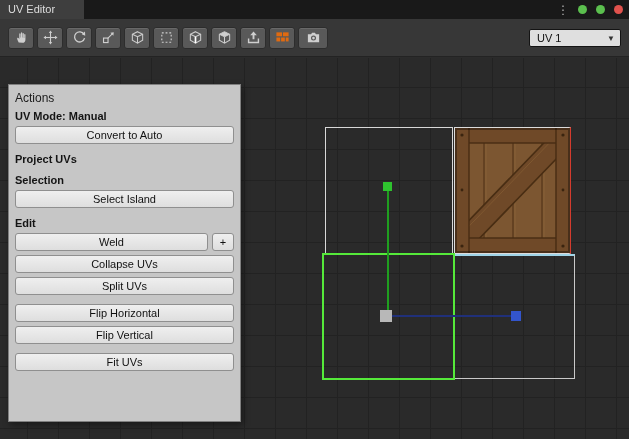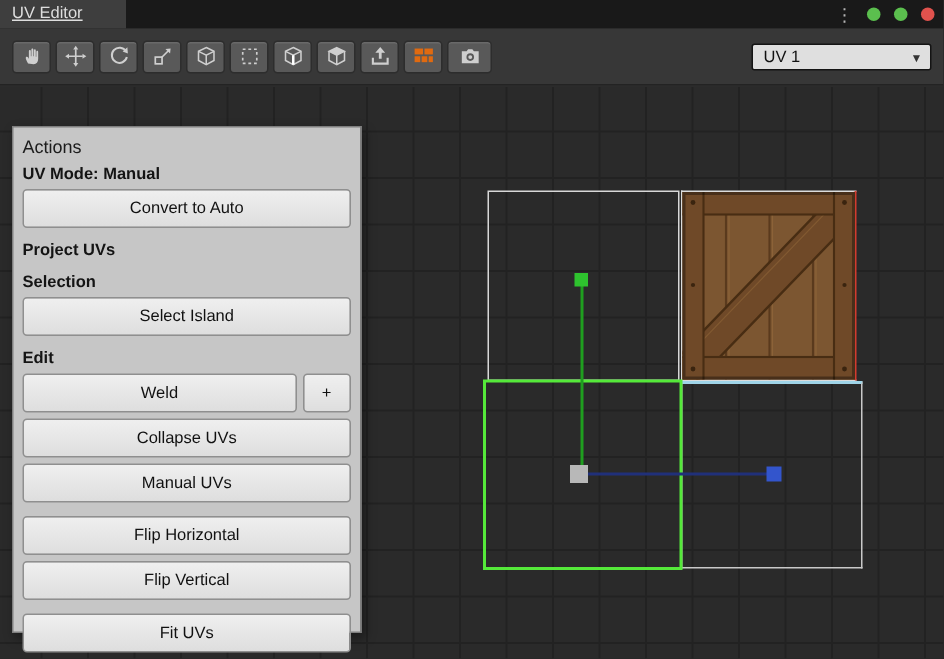--- a/index.html
+++ b/index.html
@@ -3,41 +3,41 @@
 <meta charset="utf-8">
 <style>
   * { margin:0; padding:0; box-sizing:border-box; }
   html,body { width:629px; height:439px; overflow:hidden; background:#2b2b2b;
               font-family:"Liberation Sans", sans-serif; }
   .window { position:relative; width:629px; height:439px; background:#2b2b2b; }
 
   
   .titlebar { position:absolute; top:0; left:0; right:0; height:19px; background:#191919; }
   .tab { position:absolute; left:0; top:0; height:19px; min-width:84px; background:#3e3e3e;
-         color:#dedede; font-size:11px; line-height:19px; padding:0 14px 0 8px;text-decoration:underline; }
+         color:#dedede; font-size:11px; line-height:19px; padding:0 14px 0 8px; }
   .win-controls { position:absolute; right:6px; top:0; height:19px; display:flex; align-items:center; gap:9px; }
   .kebab { color:#b5b5b5; font-size:12px; line-height:1; cursor:default; }
   .circle { width:9px; height:9px; border-radius:50%; display:inline-block; }
   .c-green { background:#5bbf4e; }
   .c-red   { background:#e0524d; }
 
   
   .toolbar { position:absolute; top:19px; left:0; right:0; height:38px; background:#373737;
              border-bottom:1px solid #232323; display:flex; align-items:center; }
   .tbtn { height:22px; width:26px; background:#595959; border:1px solid #2d2d2d; border-radius:3px;
           display:flex; align-items:center; justify-content:center; padding:0; cursor:pointer;
           box-shadow:inset 0 1px 0 rgba(255,255,255,.10); }
   .tbtn + .tbtn { margin-left:3px; }
   .tbtn svg { display:block; }
   .g1 { margin-left:8px; }
   .g2 { margin-left:48px; }
   .g3 { margin-left:14px; }
   .g4 { margin-left:7px; }
   .g5 { margin-left:15px; width:30px; }
-  .dropdown { position:absolute; right:8px; top:10px; width:120px; height:18px; background:#dfdfdf;
+  .dropdown { position:absolute; right:8px; top:10px; width:92px; height:18px; background:#dfdfdf;
               border:1px solid #141414; border-radius:2px; display:flex; align-items:center;
               justify-content:space-between; padding:0 5px 0 7px; font-size:11px; color:#111; cursor:pointer; }
   .dd-arrow { font-size:8px; color:#333; }
 
   
   .canvas { position:absolute; top:58px; left:0; width:629px; height:381px; background-color:#2a2a2a;
             background-image:
               linear-gradient(to right, #222222 1px, transparent 1px),
               linear-gradient(to bottom, #222222 1px, transparent 1px);
             background-size:31px 31px; background-position:-4px -2px; }
@@ -60,21 +60,21 @@
   
   .panel { position:absolute; left:8px; top:84px; width:233px; height:338px; background:#c6c6c6;
            border:1px solid #7f7f7f; box-shadow:2px 3px 7px rgba(0,0,0,.4); padding:4px 6px; z-index:5; }
   .panel-title { text-align:left; font-size:12px; color:#1c1c1c; margin:2px 0 5px; }
   .panel-label { font-size:11px; font-weight:bold; color:#141414; margin:2px 0 4px; }
   .sec-label { margin-top:9px; }
   .prow { display:flex; gap:4px; margin-bottom:4px; }
   .gap-top { margin-top:9px; }
   .pbtn { flex:1; height:18px; background:linear-gradient(#efefef,#dedede); border:1px solid #8f8f8f;
           border-radius:3px; font-size:11px; color:#111; font-family:"Liberation Sans", sans-serif;
-          display:flex; align-items:center; justify-content:center; cursor:pointer; padding:12px; }
+          display:flex; align-items:center; justify-content:center; cursor:pointer; padding:0; }
   .pbtn-plus { flex:0 0 22px; }
 </style>
 </head>
 <body>
 
 <div class="window">
 
   <div class="titlebar">
     <div class="tab">
       <span>UV Editor</span>
@@ -239,21 +239,21 @@
 
     <div class="panel-label sec-label">Edit</div>
     <div class="prow">
       <button class="pbtn">Weld</button>
       <button class="pbtn pbtn-plus">+</button>
     </div>
     <div class="prow">
       <button class="pbtn">Collapse UVs</button>
     </div>
     <div class="prow">
-      <button class="pbtn">Manual UVs</button>
+      <button class="pbtn">Split UVs</button>
     </div>
     <div class="prow gap-top">
       <button class="pbtn">Flip Horizontal</button>
     </div>
     <div class="prow">
       <button class="pbtn">Flip Vertical</button>
     </div>
     <div class="prow gap-top">
       <button class="pbtn">Fit UVs</button>
     </div>

